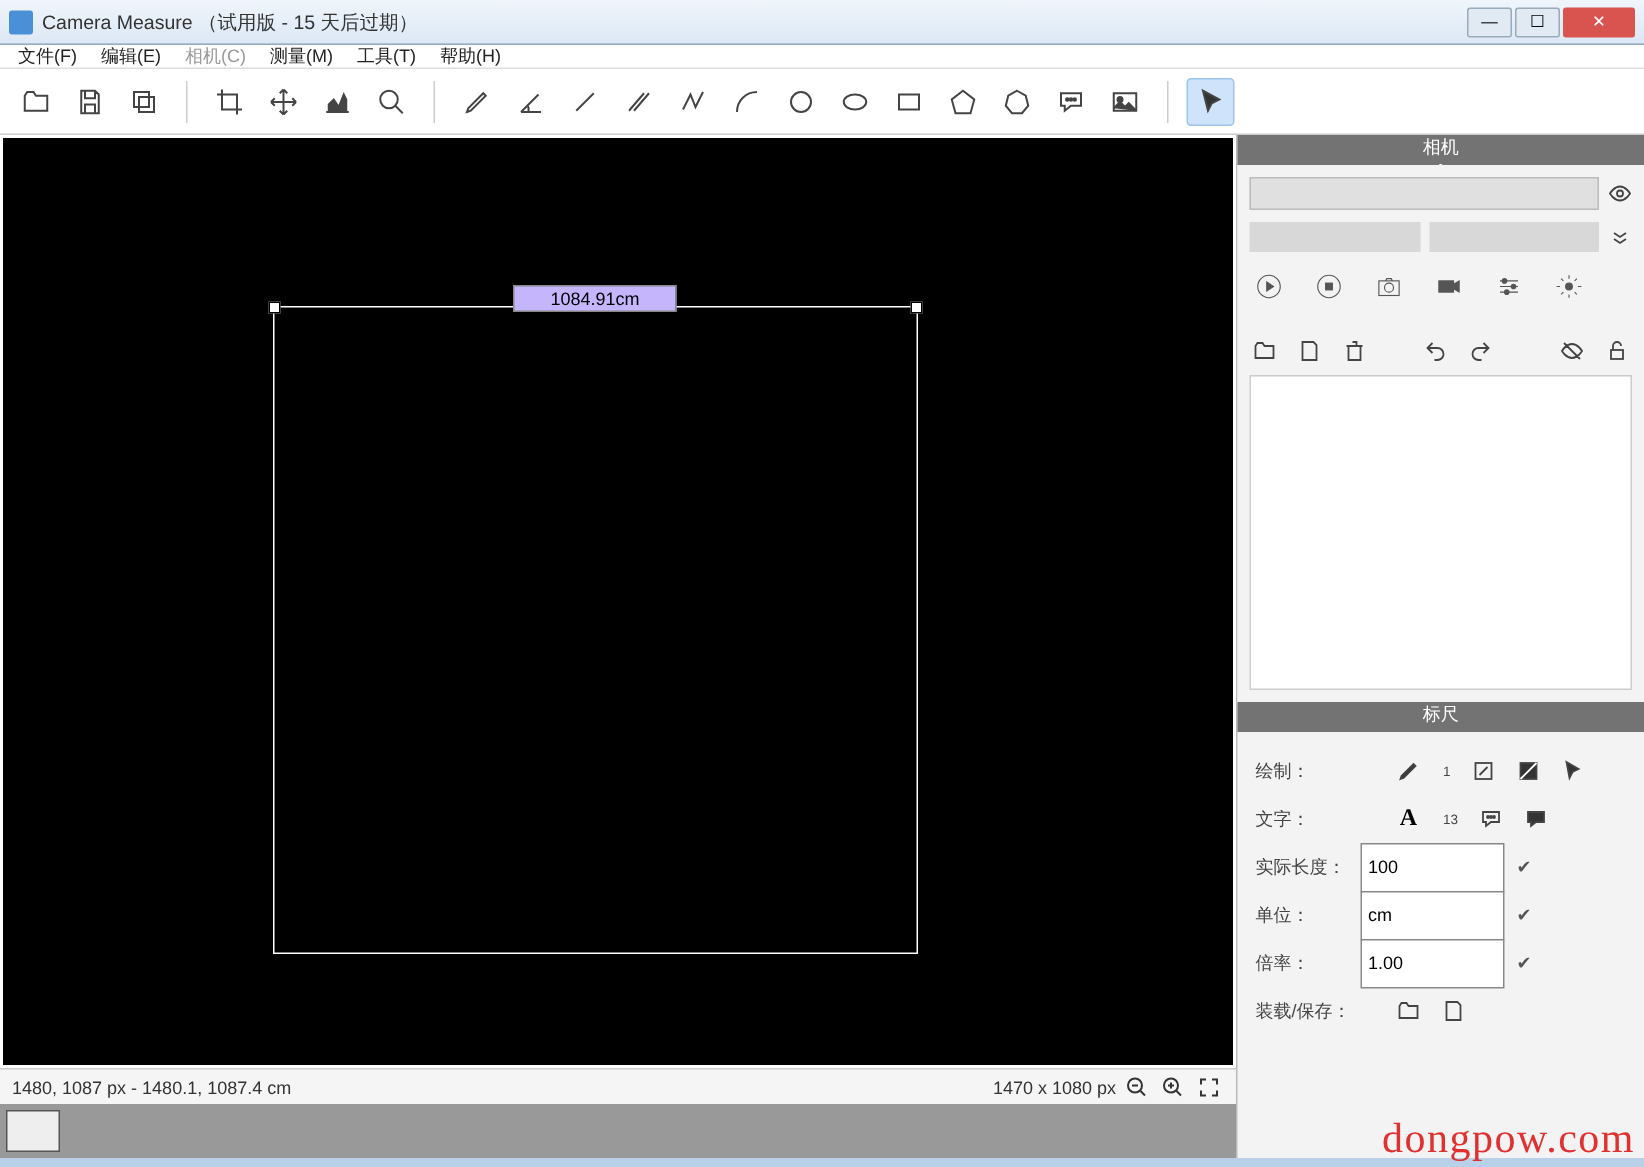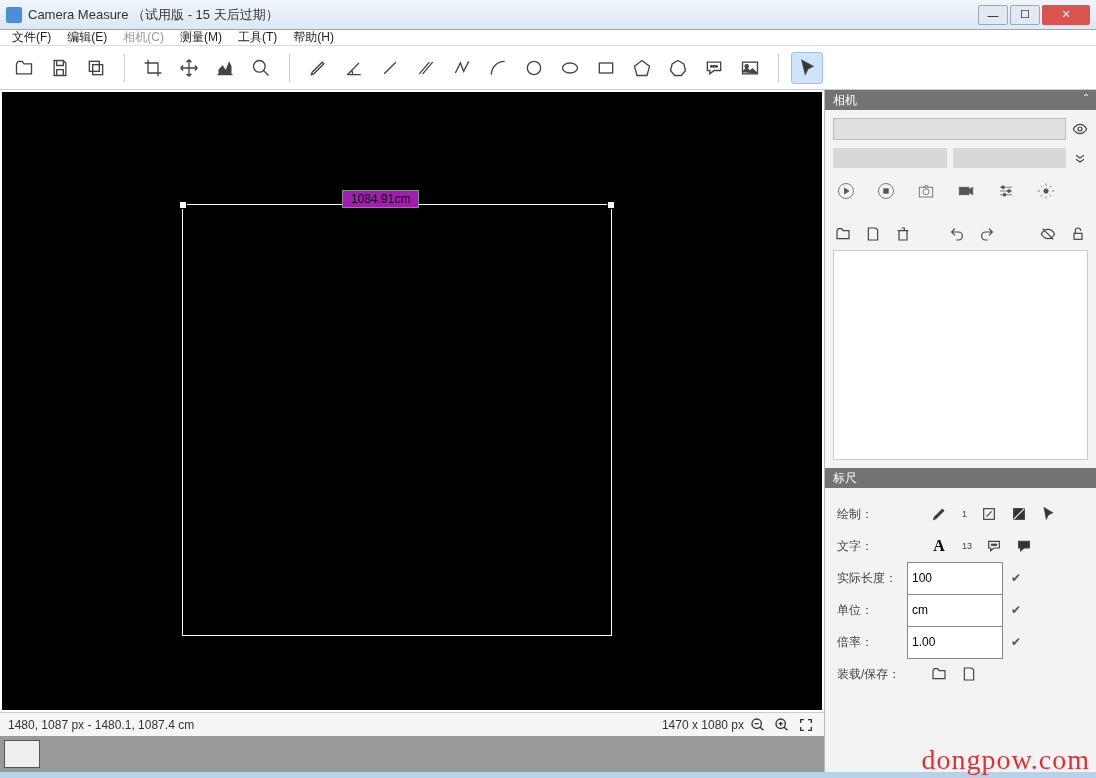--- a/index.html
+++ b/index.html
@@ -33,32 +33,32 @@
 .canvas-area { flex:1; display:flex; flex-direction:column; background:#fff;}
 .canvas-viewport { flex:1; background:#000; position:relative; margin:2px;}
 .dog-img { position:absolute; left:180px; top:115px; width:430px; height:430px; background: radial-gradient(ellipse 60% 50% at 50% 45%, #f5f5f2 0%, #e8e8e5 40%, #c8c8c5 70%, #a8a8a5 100%); overflow:hidden;}
 .dog-eye { position:absolute; width:48px; height:48px; background: radial-gradient(circle at 35% 35%, #fff 0%, #fff 8%, #333 15%, #111 60%, #000 100%); border-radius:50%;}
 .dog-eye.l{left:105px;top:180px;} .dog-eye.r{left:255px;top:180px;}
 .dog-nose{position:absolute; left:155px; top:285px; width:90px; height:75px; background:#1a1a1a; border-radius:45% 45% 50% 50%;}
 .trial { position:absolute; left:60px; top:175px; font-size:74px; font-weight:700; color:rgba(90,90,90,0.35); letter-spacing:6px; font-family: sans-serif;}
 .measure-box { position:absolute; left:180px; top:112px; width:430px; height:432px; border:1px solid #fff;}
 .handle { position:absolute; width:8px; height:8px; background:#fff; border:1px solid #000;}
 .handle.tl{left:-4px;top:-4px;} .handle.tr{right:-4px;top:-4px;}
-.measure-label { position:absolute; left:340px; top:98px; background:#a21caf; border:1px solid #888; padding:1px 8px; font-size:12px;}
+.measure-label { position:absolute; left:340px; top:98px; background:#c4b5fd; border:1px solid #888; padding:1px 24px; font-size:12px;}
 
 .statusbar { height:24px; background:#f5f5f5; border-top:1px solid #ccc; display:flex; align-items:center; padding:0 8px; font-size:12px; color:#333;}
 .statusbar .sp { flex:1; }
 .zbtn { width:20px; height:20px; display:flex; align-items:center;justify-content:center; margin-left:4px;}
 
 .thumbbar { height:36px; background:#999; display:flex; align-items:center; padding:0 4px;}
 .thumb { width:36px; height:28px; background:#eee; border:1px solid #555;}
 
 
 .sidepanel { width:272px; background:#f3f3f3; border-left:1px solid #bbb; display:flex; flex-direction:column; font-size:12px;}
-.panel-header { height:20px; background:#737373; color:#fff; display:flex; align-items:center; padding:0 8px; font-size:12px;}
+.panel-header { height:20px; background:#737373; color:#fff; display:flex; align-items:center; padding:0 8px; font-size:12px;flex-direction:column;}
 .panel-header .sp{flex:1;}
 .panel-body { background:#f3f3f3; padding:8px;}
 .camera-row { display:flex; align-items:center; gap:6px; margin-bottom:8px;}
 .camera-select { flex:1; height:22px; background:#e0e0e0; border:1px solid #bbb;}
 .camera-grey { flex:1; height:20px; background:#d8d8d8;}
 .cam-btns { display:flex; gap:18px; padding:4px 2px; align-items:center;}
 .cam-btn { width:22px; height:22px; display:flex;align-items:center;justify-content:center;color:#555;}
 .cam-btn svg{width:18px;height:18px;stroke:#555;fill:#555;}
 
 .measure-tools { display:flex; gap:14px; padding:4px 2px; align-items:center;}

